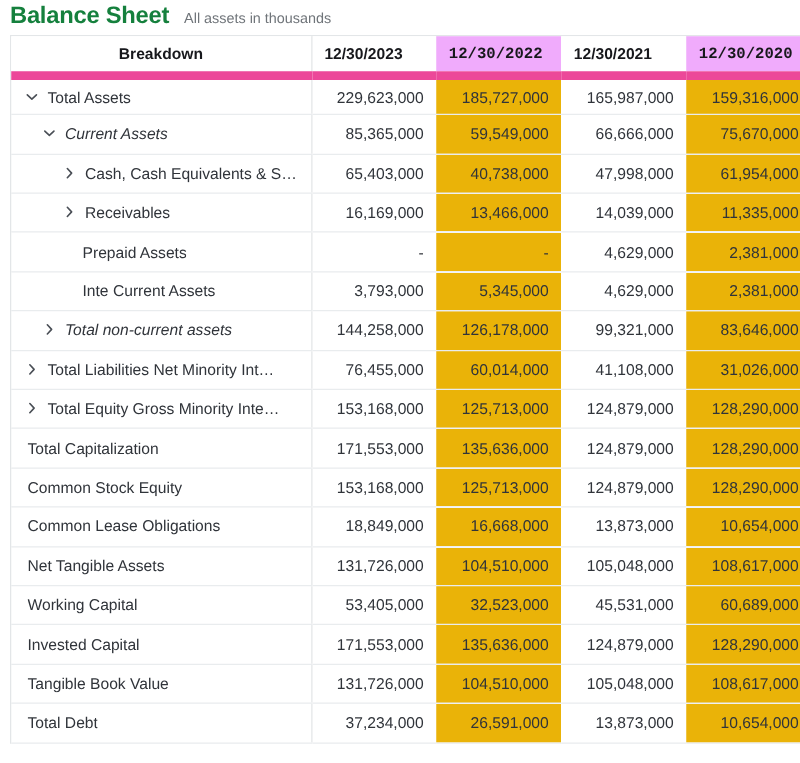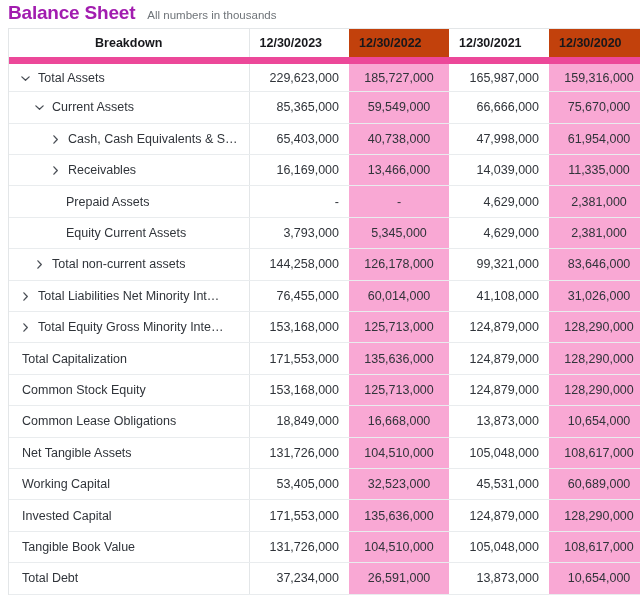--- a/index.html
+++ b/index.html
@@ -15,21 +15,21 @@
   
   .page-head {
     display: flex;
     align-items: baseline;
     padding: 2px 0 0 8px;
     height: 28px;
   }
   .page-title {
     font-size: 19px;
     font-weight: bold;
-    color: #a21caf;
+    color: #15803d;
     letter-spacing: -0.2px;
   }
   .page-subtitle {
     font-size: 11.5px;
     color: #6f7479;
     margin-left: 12px;
     font-weight: normal;
   }
 
   
@@ -58,67 +58,67 @@
     white-space: nowrap;
   }
   table.bs thead th {
     font-weight: bold;
     color: #17181c;
     font-size: 12.5px;
     border-bottom: 7px solid #ec4899;
     background: #ffffff;
   }
   table.bs thead th.hdr-val { text-align: left; background: #ffffff; }
-  table.bs thead th.tint    { background: #c2410c; }
+  table.bs thead th.tint    { background: #f0abfc; font-family: Liberation Mono, monospace; }
 
   
   .sep-left { border-left: 1px solid #e3e6e8; }
 
   td.val {
     text-align: right;
     font-size: 12.5px;
     color: #30343a;
   }
-  td.val.tint, th.hdr-val.tint { background: #f9a8d4; text-align: center; }
+  td.val.tint, th.hdr-val.tint { background: #eab308; }
   td.val.dash { color: #30343a; }
 
   
   .lbl {
     display: flex;
-    align-items: flex-end;
+    align-items: flex-start;
     overflow: hidden;
   }
   .lbl-text {
     overflow: hidden;
     text-overflow: ellipsis;
     white-space: nowrap;
   }
   .chev {
     flex: 0 0 auto;
     width: 13px;
     height: 13px;
     margin-right: 6px;
     position: relative;
     color: #4a4f56;
   }
   .chev svg { display: block; width: 13px; height: 13px; }
   .ind-0 { padding-left: 0px; }
-  .ind-1 { padding-left: 14px; }
+  .ind-1 { padding-left: 14px; font-style: italic; }
   .ind-2 { padding-left: 30px; }
   .ind-2-nochev { padding-left: 47px; }
   .nochev-0 { padding-left: 3px; }
 </style>
 </head>
 <body>
 
 <div id="root">
 
   <div class="page-head">
     <div class="page-title">Balance Sheet</div>
-    <div class="page-subtitle">All numbers in thousands</div>
+    <div class="page-subtitle">All assets in thousands</div>
   </div>
 
   <div class="tbl-wrap">
     <table class="bs">
       <colgroup>
         <col class="c-label">
         <col class="c-val">
           <col class="c-val">
           <col class="c-val">
           <col class="c-val">
@@ -204,21 +204,21 @@
               </div>
             </td>
             <td class="val dash sep-left">-</td>
             <td class="val tint dash">-</td>
             <td class="val">4,629,000</td>
             <td class="val tint">2,381,000</td>
           </tr>
           <tr>
             <td>
               <div class="lbl ind-2-nochev">
-                <span class="lbl-text">Equity Current Assets</span>
+                <span class="lbl-text">Inte Current Assets</span>
               </div>
             </td>
             <td class="val sep-left">3,793,000</td>
             <td class="val tint">5,345,000</td>
             <td class="val">4,629,000</td>
             <td class="val tint">2,381,000</td>
           </tr>
           <tr>
             <td>
               <div class="lbl ind-1">

